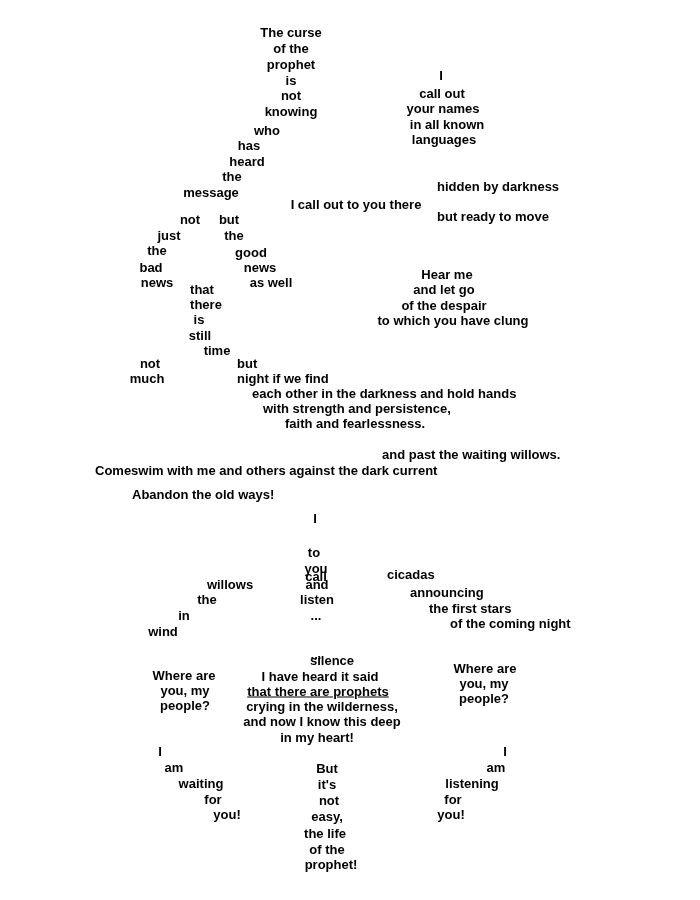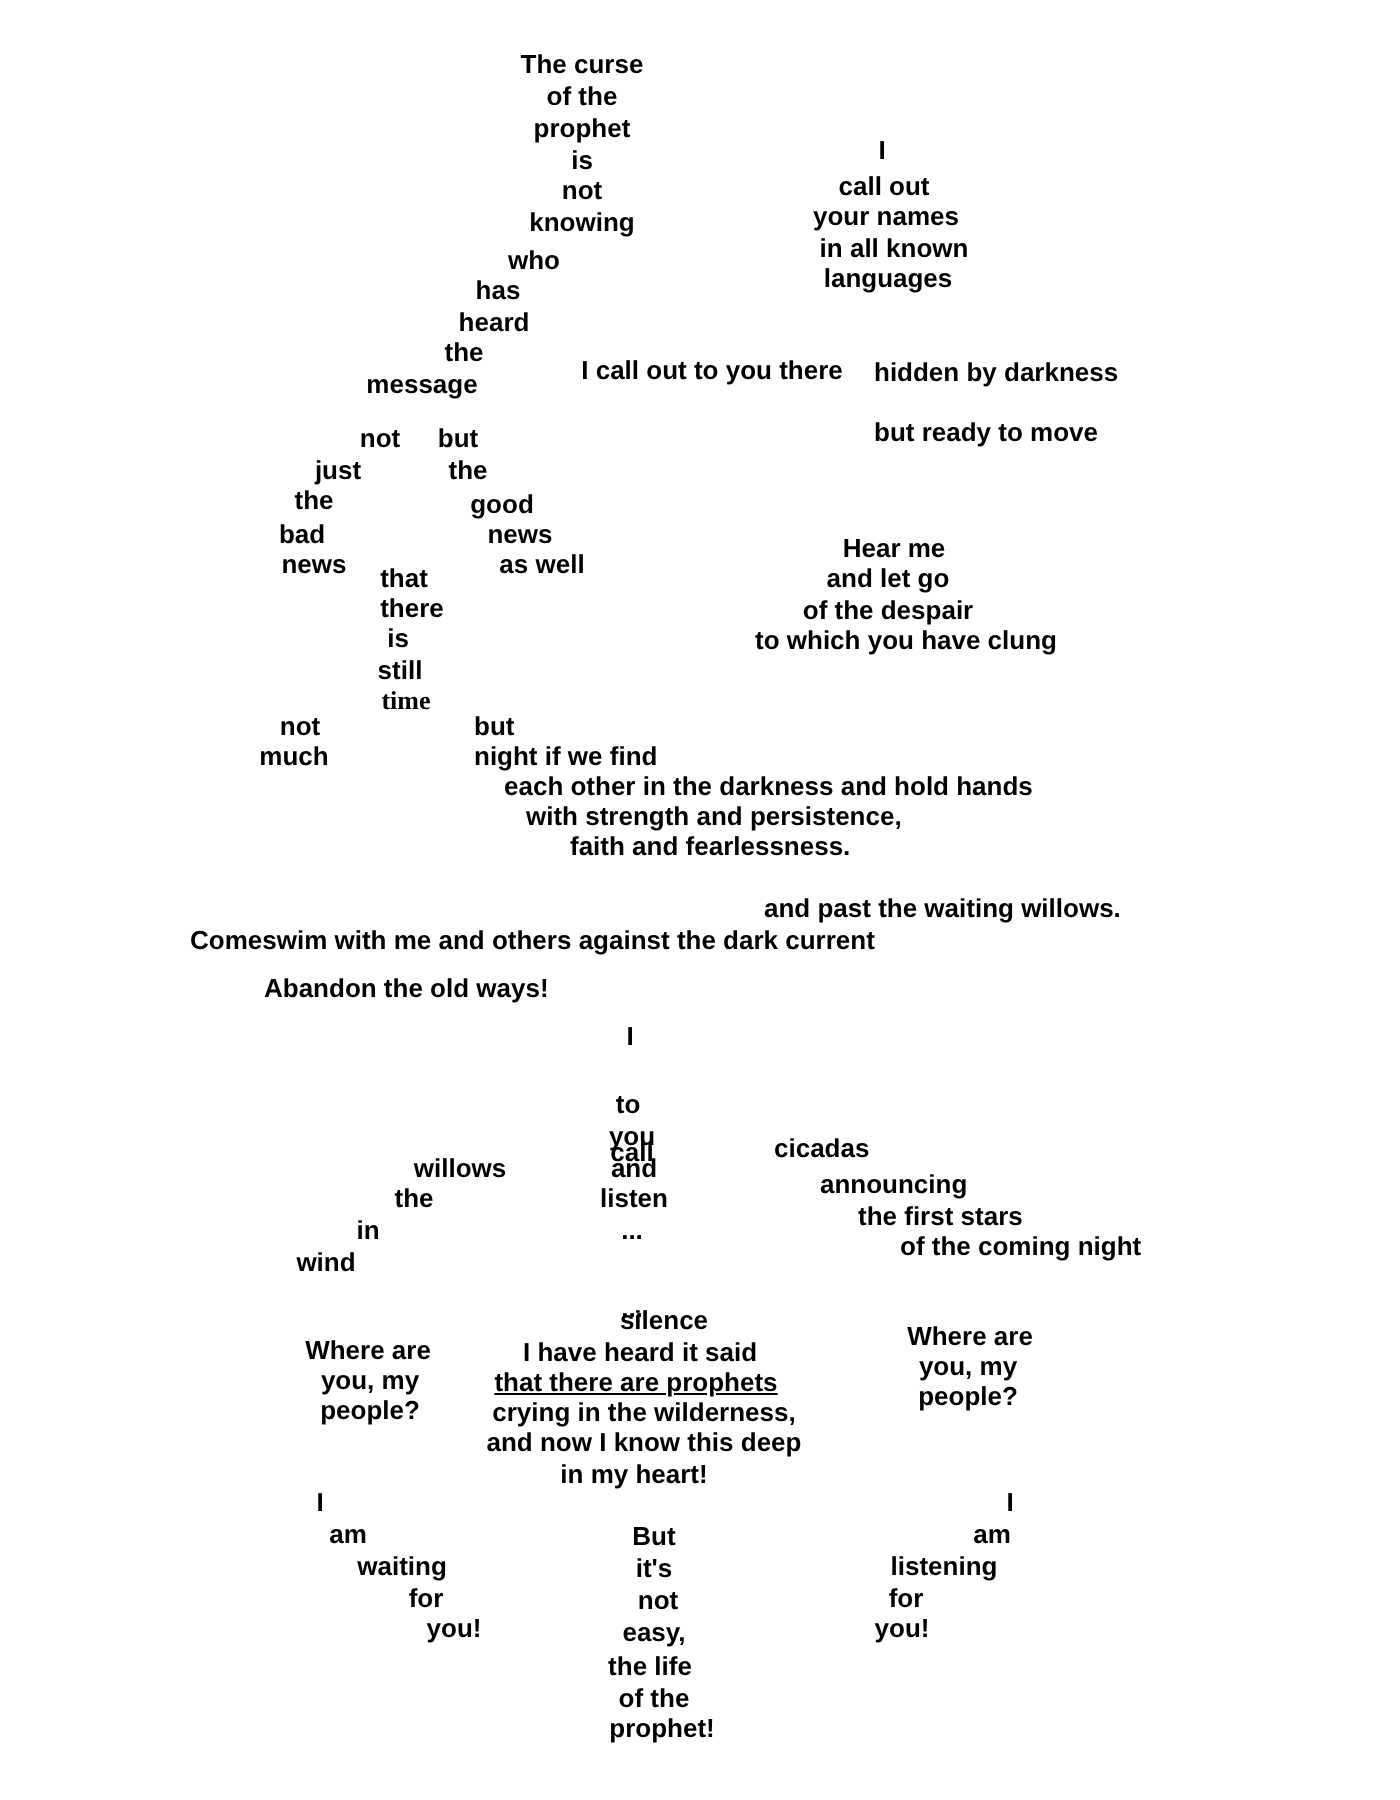--- a/index.html
+++ b/index.html
@@ -41,21 +41,21 @@
       <div class="poem-line align-center" style="left: 291px; top: 111px;">knowing</div>
     </div>
     <div class="poem-group">
       <div class="poem-line align-center" style="left: 267px; top: 130px;">who</div>
       <div class="poem-line align-center" style="left: 249px; top: 145px;">has</div>
       <div class="poem-line align-center" style="left: 247px; top: 161px;">heard</div>
       <div class="poem-line align-center" style="left: 232px; top: 176px;">the</div>
       <div class="poem-line align-center" style="left: 211px; top: 192px;">message</div>
     </div>
     <div class="poem-group">
-      <div class="poem-line align-center" style="left: 356px; top: 185px;">I call out to you there</div>
+      <div class="poem-line align-center" style="left: 356px; top: 204px;">I call out to you there</div>
     </div>
     <div class="poem-group">
       <div class="poem-line align-center" style="left: 441px; top: 75px;">I</div>
       <div class="poem-line align-center" style="left: 442px; top: 93px;">call out</div>
       <div class="poem-line align-center" style="left: 443px; top: 108px;">your names</div>
       <div class="poem-line align-center" style="left: 447px; top: 124px;">in all known</div>
       <div class="poem-line align-center" style="left: 444px; top: 139px;">languages</div>
     </div>
     <div class="poem-group">
       <div class="poem-line align-left" style="left: 437px; top: 186px;">hidden by darkness</div>
@@ -73,21 +73,21 @@
       <div class="poem-line align-center" style="left: 234px; top: 235px;">the</div>
       <div class="poem-line align-center" style="left: 251px; top: 252px;">good</div>
       <div class="poem-line align-center" style="left: 260px; top: 267px;">news</div>
       <div class="poem-line align-center" style="left: 271px; top: 282px;">as well</div>
     </div>
     <div class="poem-group">
       <div class="poem-line align-center" style="left: 202px; top: 289px;">that</div>
       <div class="poem-line align-center" style="left: 206px; top: 304px;">there</div>
       <div class="poem-line align-center" style="left: 199px; top: 319px;">is</div>
       <div class="poem-line align-center" style="left: 200px; top: 335px;">still</div>
-      <div class="poem-line align-center" style="left: 203px; top: 350px; font-family: Liberation Serif, serif;">time</div>
+      <div class="poem-line align-center" style="left: 217px; top: 350px;">time</div>
     </div>
     <div class="poem-group">
       <div class="poem-line align-center" style="left: 447px; top: 274px;">Hear me</div>
       <div class="poem-line align-center" style="left: 444px; top: 289px;">and let go</div>
       <div class="poem-line align-center" style="left: 444px; top: 305px;">of the despair</div>
       <div class="poem-line align-center" style="left: 453px; top: 320px;">to which you have clung</div>
     </div>
     <div class="poem-group">
       <div class="poem-line align-center" style="left: 150px; top: 363px;">not</div>
       <div class="poem-line align-center" style="left: 147px; top: 378px;">much</div>

